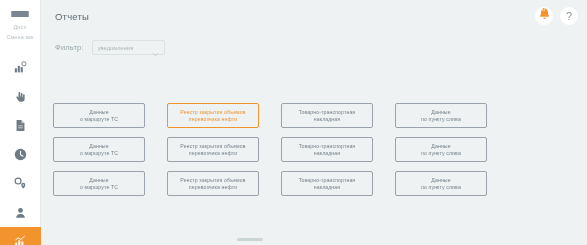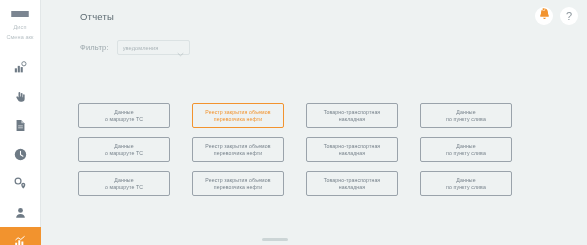--- a/index.html
+++ b/index.html
@@ -68,21 +68,20 @@
   }
   .side-spacer { flex: 1 1 auto; }
 
   
   .main {
     flex: 1 1 auto;
     height: 245px;
     position: relative;
     background: #eef2f2;
     overflow: hidden;
-    margin-left: 25px;
   }
   .topbar {
     height: 30px;
     position: relative;
   }
   .page-title {
     position: absolute;
     left: 14px; top: 11px;
     font-size: 9.5px;
     color: #5d6b72;

